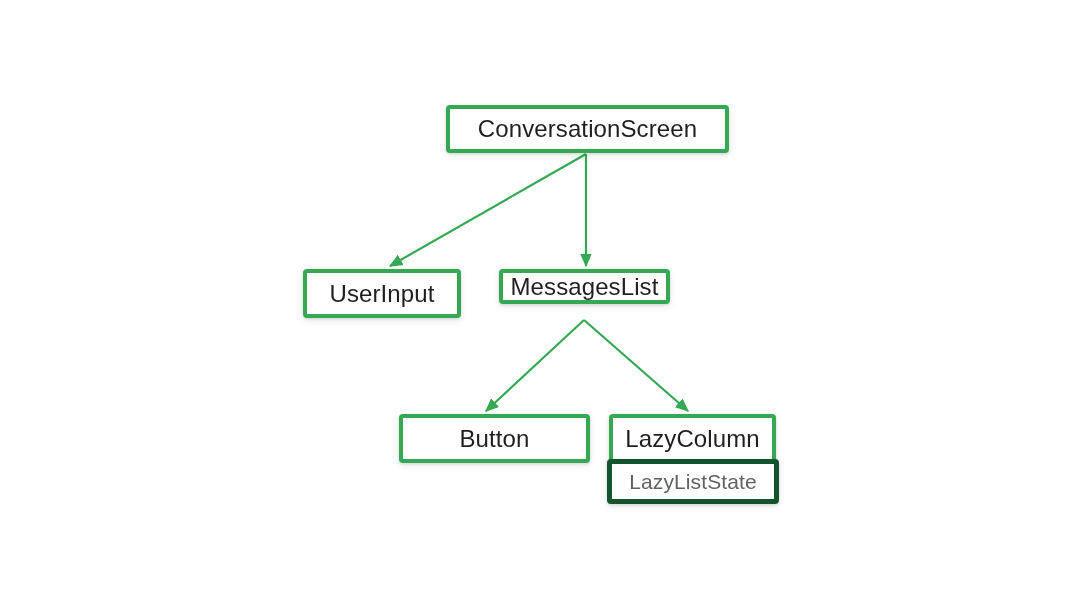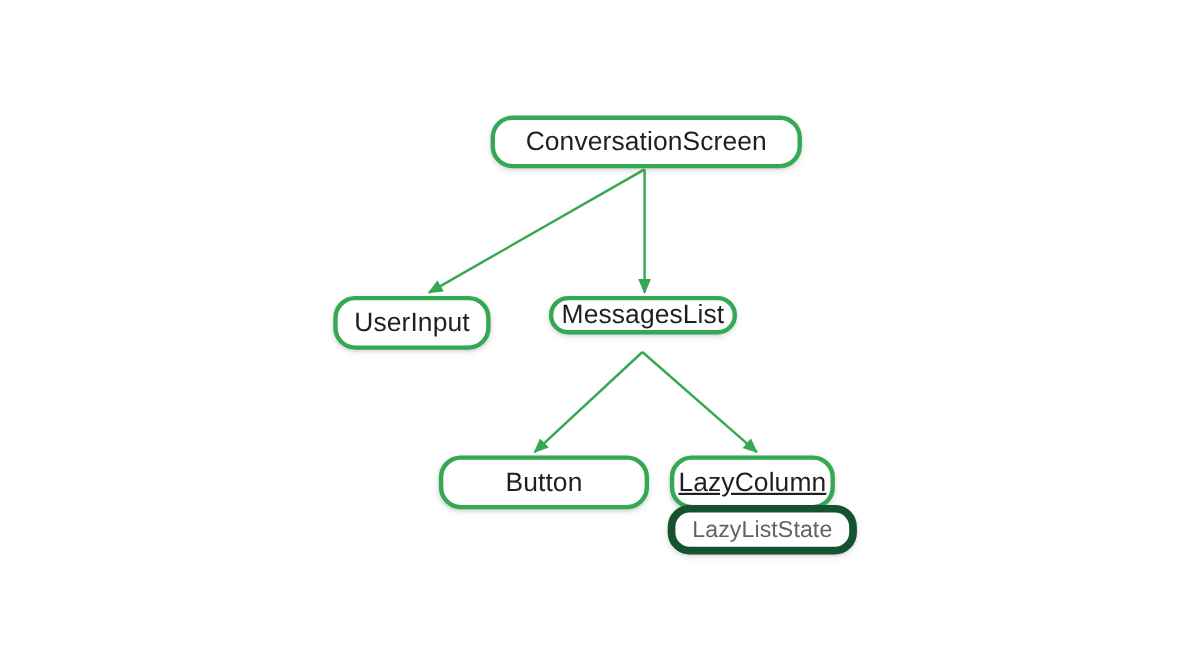--- a/index.html
+++ b/index.html
@@ -28,69 +28,68 @@
     height: 608px;
     pointer-events: none;
   }
   .node {
     position: absolute;
     box-sizing: border-box;
     display: flex;
     align-items: center;
     justify-content: center;
     background: #ffffff;
-    border-radius: 20px;
+    border-radius: 4px;
     white-space: nowrap;
     z-index: 3;
   }
   .node-green {
     border: 4px solid #34a853;
     color: #1f1f1f;
     font-size: 24px;
     letter-spacing: 0.1px;
     box-shadow: 0 1px 3px rgba(60,64,67,0.16), 0 3px 7px rgba(60,64,67,0.10);
   }
   .node-yellow {
-    border: 7px solid #14532d;
+    border: 5px solid #14532d;
     color: #5f6368;
     font-size: 21px;
     letter-spacing: 0.1px;
     box-shadow: 0 1px 3px rgba(60,64,67,0.16), 0 3px 7px rgba(60,64,67,0.10);
   }
   #node-conversation-screen {
     left: 446px;
     top: 105px;
     width: 283px;
     height: 48px;
   }
   #node-user-input {
     left: 303px;
     top: 269px;
-    width: 143px;
+    width: 158px;
     height: 49px;
   }
   #node-messages-list {
     left: 499px;
     top: 269px;
     width: 171px;
     height: 35px;
   }
   #node-button {
     left: 399px;
     top: 414px;
     width: 191px;
     height: 49px;
   }
   #node-lazy-column {
     left: 609px;
     top: 414px;
-    width: 150px;
+    width: 167px;
     height: 49px;
     z-index: 3;
-    text-decoration: underline;
   }
   #node-lazy-list-state {
     left: 607px;
     top: 459px;
     width: 172px;
     height: 45px;
     z-index: 4;
   }
 </style>
 </head>

